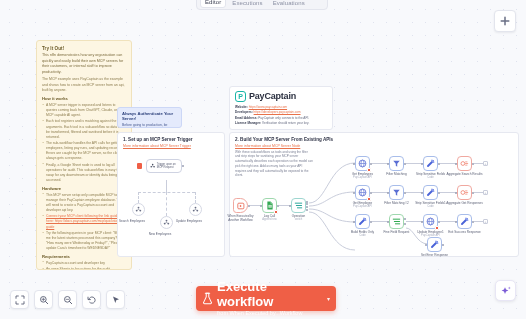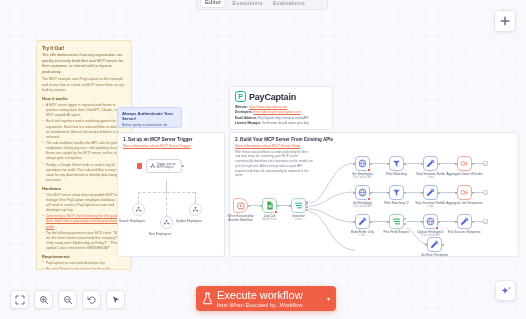--- a/index.html
+++ b/index.html
@@ -114,21 +114,21 @@
     text-decoration: underline;
   }
 
   
   #pc-card {
     position: absolute; left: 229px; top: 86px;
     width: 104px; height: 44px;
     background: #ffffff; border: 1px solid #e6e8f0; border-radius: 3px;
     padding: 4px 5px;
   }
-  .pc-logo-row { display: flex; align-items: center; gap: 3px; margin-bottom: 3px; }
+  .pc-logo-row { display: flex; gap: 3px; margin-bottom: 3px; }
   .pc-mark {
     width: 11px; height: 11px; border-radius: 3px;
     background: #ffffff; border: 1.2px solid #18b5a7;
     display: flex; align-items: center; justify-content: center;
     font-size: 7px; font-weight: bold; color: #18b5a7; line-height: 1;
   }
   .pc-name { font-size: 9px; font-weight: bold; color: #2b3040; letter-spacing: -.2px; }
   .pc-row { font-size: 3.1px; line-height: 1.6; color: #6a6f85; }
   .pc-k { font-weight: bold; color: #3b4055; }
 
@@ -208,21 +208,21 @@
   
   #exec-btn {
     position: absolute; left: 196px; bottom: 8px;
     width: 140px; height: 25px;
     background: #ef5f46; border-radius: 4px;
     display: flex; align-items: center; gap: 4px;
     padding: 0 6px; color: #fff;
     box-shadow: 0 2px 5px rgba(239,95,70,.35); z-index: 30;
   }
   #exec-btn .ex-text { flex: 1; line-height: 1.15; }
-  .ex-main { font-size: 11px; font-weight: normal; }
+  .ex-main { font-size: 13px; font-weight: bold; }
   .ex-sub { font-size: 5.5px; opacity: .93; }
   .ex-caret { font-size: 6px; opacity: .9; }
 </style>
 </head>
 <body>
 
 <div id="app">
 
   <div id="canvas"></div>
 

